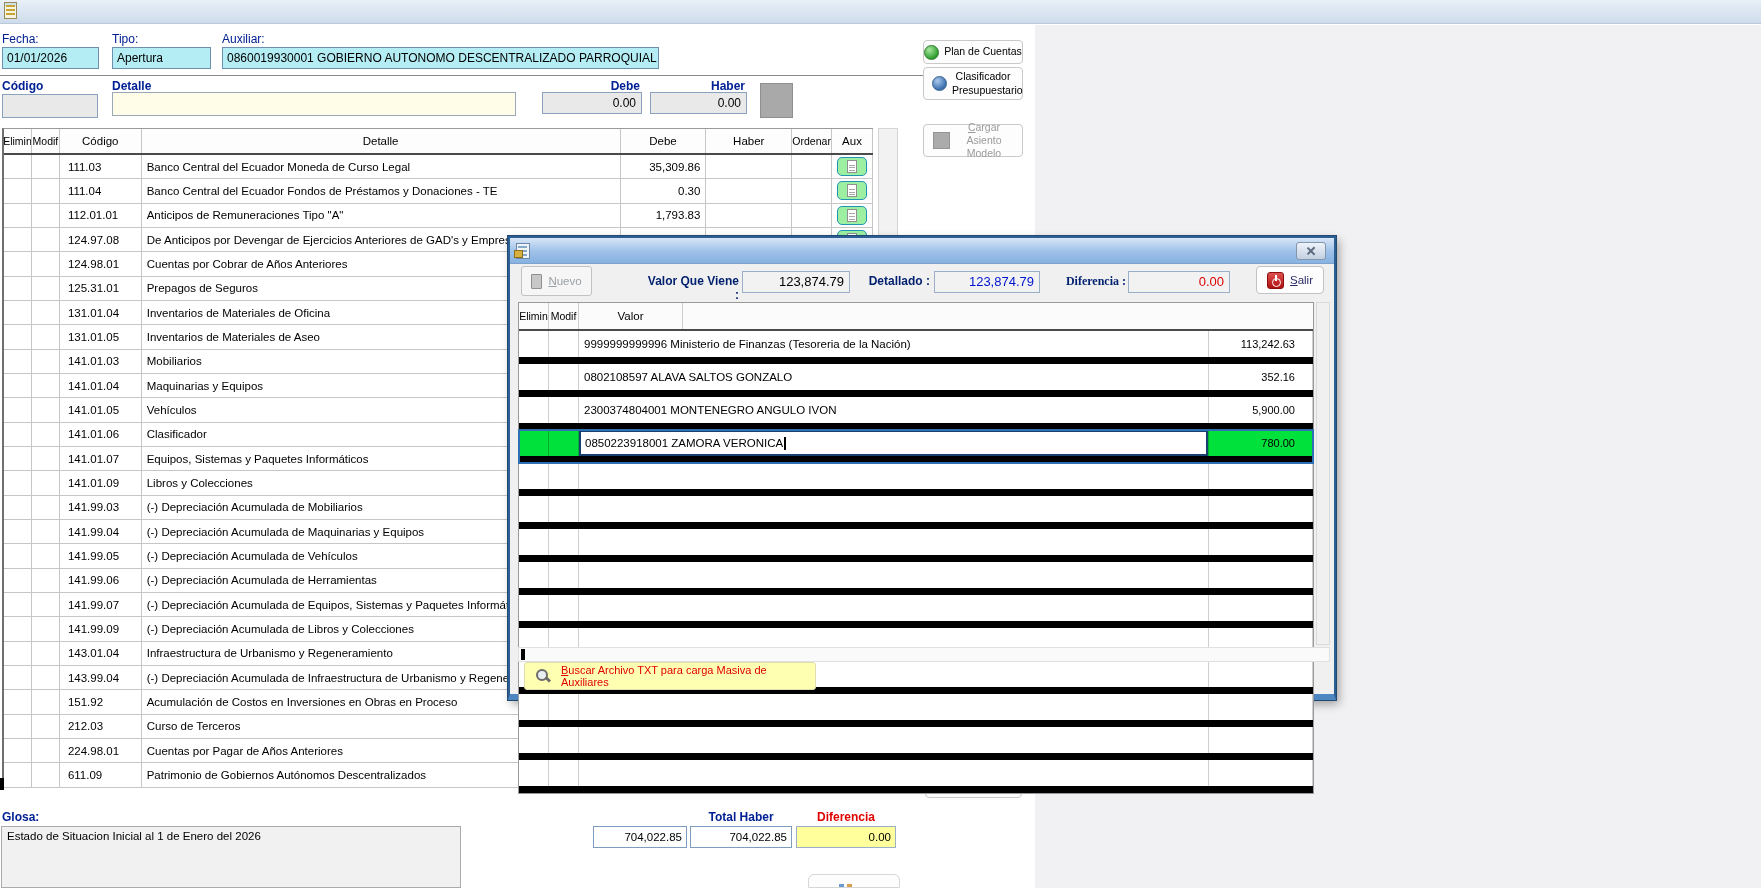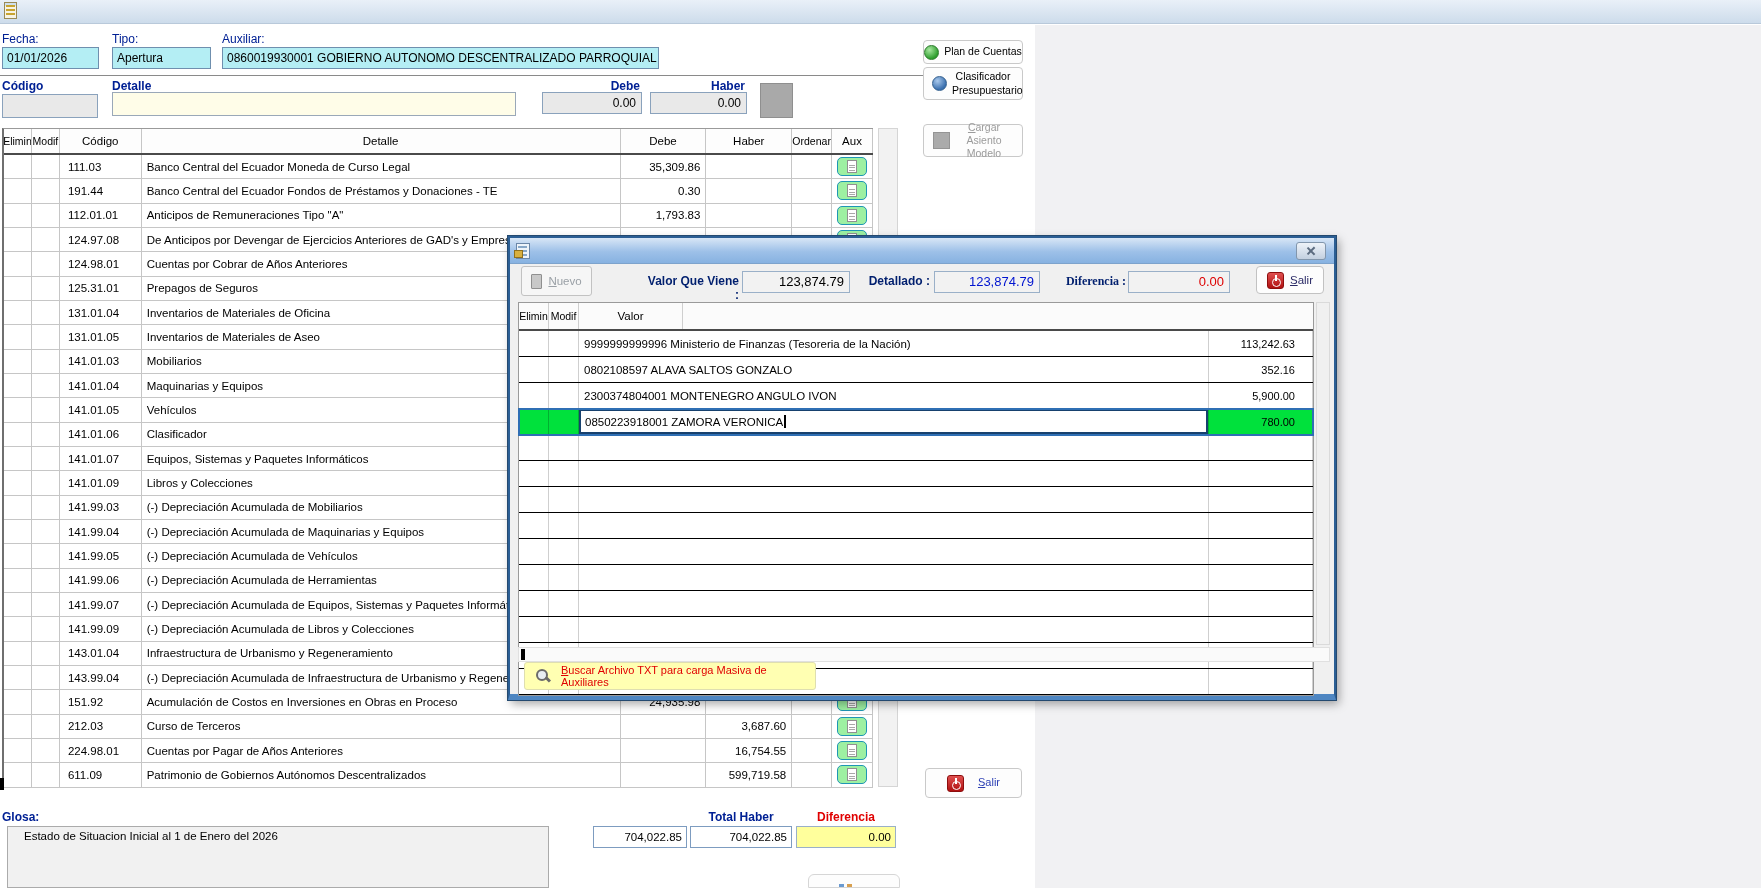--- a/index.html
+++ b/index.html
@@ -59,22 +59,22 @@
   .c-detail { padding-left:5px; font-size:11.5px; }
   .c-num { justify-content:flex-end; padding-right:5px; font-size:11.5px; }
   .aux-btn { width:30px; height:19px; margin:0 auto; background:#9df0a2; border:1.5px solid #1e96b4;
     border-radius:5px; display:flex; align-items:center; justify-content:center; cursor:pointer; }
   .doc-ic { width:10px; height:13px; background:#fff; border:1px solid #909090; padding:2px 1px; }
   .doc-ic i { display:block; height:1px; margin-top:1.6px; background:#a8a8a8; }
   .main-vscroll { left:878px; top:128px; width:20px; height:659px; background:#f2f2f2; border:1px solid #d5d5d5; }
   .black-tick { left:0; top:778px; width:4px; height:12px; background:#000; z-index:3; }
 
   
-  .glosa-area { left:7px; top:826px; width:542px; height:62px; background:#f1f1f1;
-    border:1px solid #ababab; padding:3px 16px; font-size:11.5px; }
+  .glosa-area { left:1px; top:826px; width:460px; height:62px; background:#f1f1f1;
+    border:1px solid #ababab; padding:3px 5px; font-size:11.5px; }
   .tot-label { top:810px; height:14px; text-align:center; font-weight:bold; }
   .tot-box { top:826px; height:22px; background:#fff; border:1px solid #7d9cc0; text-align:right;
     padding:0 4px; line-height:20px; font-size:11.5px; }
   .dif-box { background:#ffff9c; border:1px solid #9ab0c8; }
   .partial-btn { left:808px; top:874px; width:92px; height:14px; background:#fdfdfd;
     border:1px solid #d6d6d6; border-radius:6px 6px 0 0; overflow:hidden; }
   .partial-btn i { position:absolute; top:9px; width:5px; height:5px; display:block; }
 
   
   .dialog { left:508px; top:236px; width:828px; height:464px; background:#f0f0f0;
@@ -100,21 +100,21 @@
   .dlg-lbl { font-weight:bold; color:#001f6e; font-size:12px; text-align:right; }
   .dlg-box { background:#f2f2f2; border:1px solid #9ab0c8; height:22px; line-height:20px;
     text-align:right; padding:0 5px; font-size:13px; }
   .blue-val { color:#0014d0; }
   .red-val { color:#dd0000; }
   .dlg-salir-txt { color:#2a2a66; font-size:11.5px; display:block; }
   .dlg-salir-txt::first-letter { text-decoration:underline; }
 
   .dlg-grid { left:8px; top:64px; width:796px; background:#fff; border:1px solid #9a9a9a; }
   .d-hrow { display:flex; height:28px; border-bottom:2px solid #4a4a4a; background:#fbfbfb; }
-  .d-row { display:flex; height:26px; border-bottom:1px solid #000000; background:#fff; position:relative; }
+  .d-row { display:flex; height:33px; border-bottom:7px solid #000000; background:#fff; position:relative; }
   .d-cell { border-right:1px solid #cfcfcf; overflow:hidden; white-space:nowrap; display:flex; align-items:center; }
   .dw-elimin{width:30px;} .dw-modif{width:30px;} .dw-aux{width:630px;} .dw-valor{width:104px;}
   .d-aux-txt { padding-left:5px; font-size:11.5px; }
   .d-val { justify-content:flex-end; padding-right:17px; font-size:11px; }
   .d-row.active { background:#00e13c; outline:2px solid #2f6fb4; outline-offset:-1px; z-index:2; }
   .d-row.active .d-cell { border-right-color:#00b030; }
   .d-editor { width:100%; height:100%; background:#fff; border:2px solid #17416e;
     display:flex; align-items:center; padding-left:4px; font-size:11.5px; }
   .caret { display:inline-block; width:1.5px; height:13px; background:#000; margin-left:1px; }
   .dlg-vscroll { left:806px; top:64px; width:14px; height:343px; background:#f0f0f0; border:1px solid #dadada; }
@@ -203,21 +203,21 @@
               <i></i>
               <i></i>
               <i></i>
             </span>
           </div>
         </div>
       </div>
       <div class="t-row">
         <div class="t-cell w-elimin"></div>
         <div class="t-cell w-modif"></div>
-        <div class="t-cell w-code c-code">191.44</div>
+        <div class="t-cell w-code c-code">111.04</div>
         <div class="t-cell w-detail c-detail">Banco Central del Ecuador Fondos de Préstamos y Donaciones - TE</div>
         <div class="t-cell w-debe c-num">0.30</div>
         <div class="t-cell w-haber c-num"></div>
         <div class="t-cell w-ord"></div>
         <div class="t-cell w-aux">
           <div class="aux-btn">
             <span class="doc-ic">
               <i></i>
               <i></i>
               <i></i>

